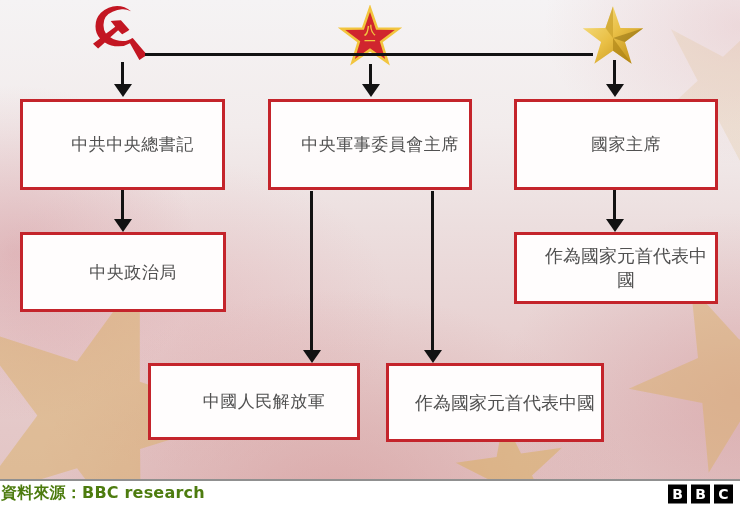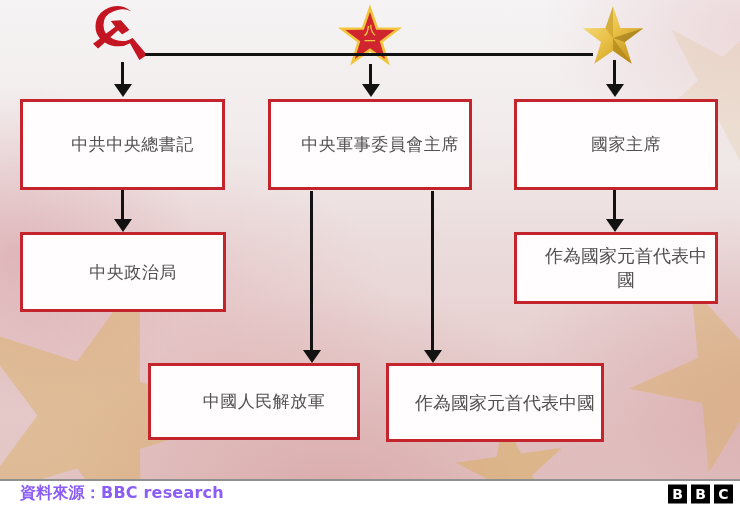--- a/index.html
+++ b/index.html
@@ -104,24 +104,24 @@
     position: absolute;
     left: 0; top: 479px;
     width: 740px; height: 27px;
     box-sizing: border-box;
     background: #ffffff;
     border-top: 2px solid #909090;
     display: flex;
     align-items: center;
   }
   .source-text {
-    padding-left: 20px;
+    padding-left: 1px;
     font-size: 16px;
     font-weight: 600;
-    color: #8b5cf6;
+    color: #4d7c0f;
     letter-spacing: 0.2px;
   }
   .bbc-logo {
     position: absolute;
     right: 7px; top: 50%;
     transform: translateY(-50%);
     display: flex;
     gap: 4px;
   }
   .bbc-square {

